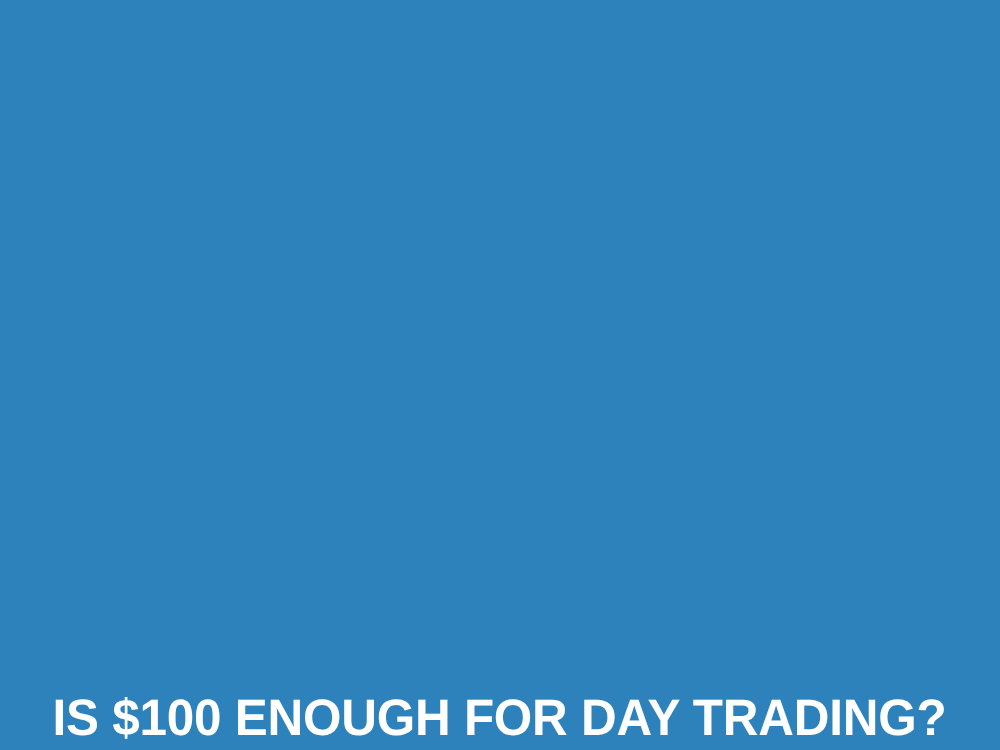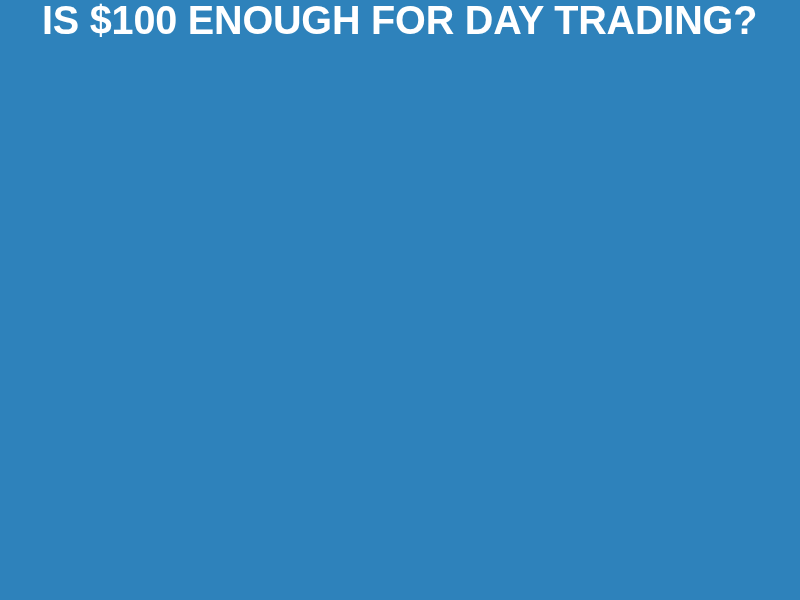--- a/index.html
+++ b/index.html
@@ -17,21 +17,21 @@
   }
 
   
   .banner {
     position: relative;
     box-sizing: border-box;
     width: 800px;
     height: 600px;
     background-color: #2e82bb;
     display: flex;
-    align-items: flex-start;
+    align-items: flex-end;
     justify-content: center;
     -webkit-font-smoothing: antialiased;
   }
 
   
   .headline-wrap {
     width: 100%;
     padding: 0 48px;
     box-sizing: border-box;
     display: flex;

